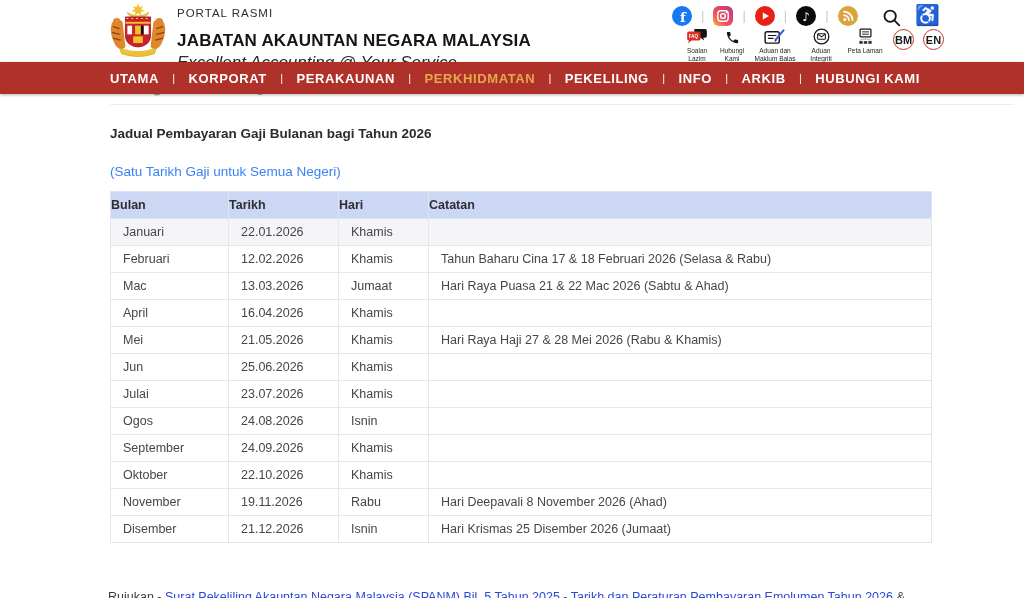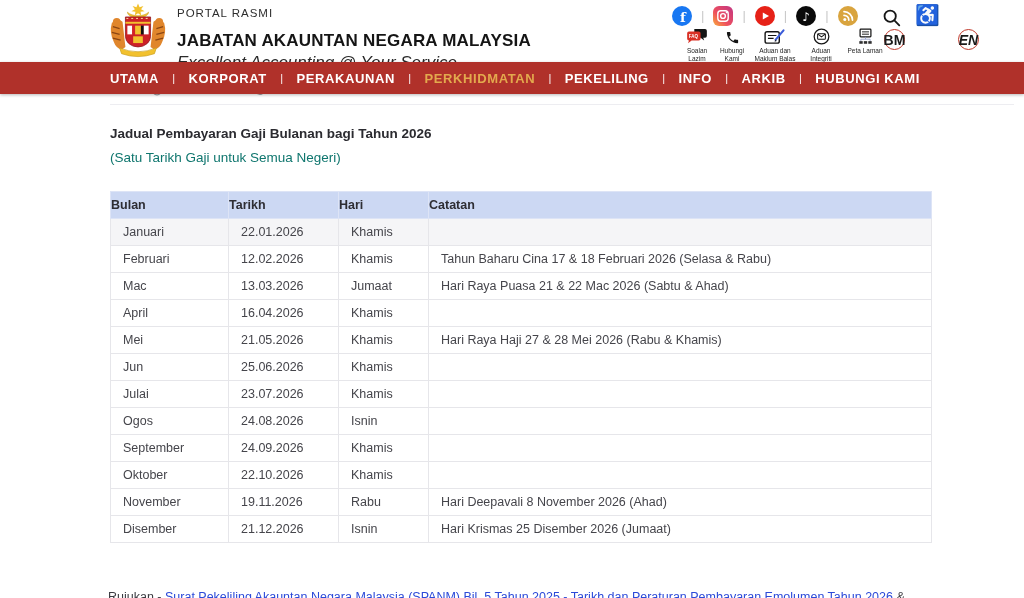--- a/index.html
+++ b/index.html
@@ -24,42 +24,42 @@
   .access-btn { left:915px; top:4px; font-size:20px; line-height:22px; color:#111; }
 
   .quick-row { position:absolute; left:680px; top:28px; display:flex; gap:2px; align-items:flex-start; }
   .quick { display:flex; flex-direction:column; align-items:center; text-align:center; cursor:pointer; }
   .q1{width:34px} .q2{width:32px} .q3{width:50px} .q4{width:38px} .q5{width:46px}
   .quick .qicon { height:17px; display:flex; align-items:flex-end; justify-content:center; }
   .quick .qlabel { font-size:6.5px; line-height:1.2; color:#1f1f1f; margin-top:2px; }
 
   .lang-btn { position:absolute; top:29px; width:21px; height:21px; border-radius:50%;
               border:1.6px solid #c0392b; background:#fff; color:#1a1a1a;
-              font-size:14px; font-weight:bold; display:flex; align-items:center; justify-content:center;
-              cursor:pointer; }
-  .lang-bm { left:884px; } .lang-en { left:958px;font-style:italic; }
+              font-size:11px; font-weight:bold; display:flex; align-items:center; justify-content:center;
+              cursor:pointer;margin-left:9px; }
+  .lang-bm { left:884px; } .lang-en { left:914px; }
 
   
   .navbar { position:absolute; top:62px; left:0; width:1024px; height:32px;
             background:var(--nav-bg, #b0312a); z-index:5; box-shadow:0 1px 3px rgba(0,0,0,.28); }
   .nav-inner { position:absolute; left:110px; right:104px; top:0; height:32px;
                display:flex; align-items:center; justify-content:space-between; }
   .nav-item { color:#fff; font-size:13px; font-weight:bold; letter-spacing:.6px; cursor:pointer; white-space:nowrap; }
   .nav-item.active { color:var(--nav-active, #e3a94d); }
   .nav-sep { color:rgba(255,255,255,.95); font-size:11px; }
 
   
   .meta { position:absolute; top:84px; left:110px; z-index:1; display:flex; align-items:center; gap:5px;
           color:#9b9ba1; font-size:11.5px; }
   .meta svg { display:block; }
   .meta-line { position:absolute; top:104px; left:110px; width:904px; border-top:1px solid #ededf1; }
 
   
   .page-title { position:absolute; left:110px; top:126px; font-size:13.5px; font-weight:bold; color:#2b2b30; }
-  .page-subtitle { position:absolute; left:110px; top:150px; font-size:13.5px; color:#0f766e; }
+  .page-subtitle { position:absolute; left:110px; top:164px; font-size:13.5px; color:#3b82f6; }
 
   .table-wrap { position:absolute; left:110px; top:191px; width:822px; }
   table { border-collapse:collapse; width:822px; table-layout:fixed; }
   th { background:var(--table-header-bg, #ccd8f3); height:27px; text-align:left; padding:0 8px 0 0;
        font-size:12.5px; font-weight:bold; color:#2e2e34; border:1px solid #dde4f6; }
   td { height:27px; padding:0 8px 0 12px; font-size:12.5px; color:#45454b;
        border:1px solid #e6e6ea; background:#fff; white-space:nowrap; overflow:hidden; }
   tbody tr:first-of-type td { background:var(--row-alt, #f5f5f7);margin-left:32px; }
 
   

